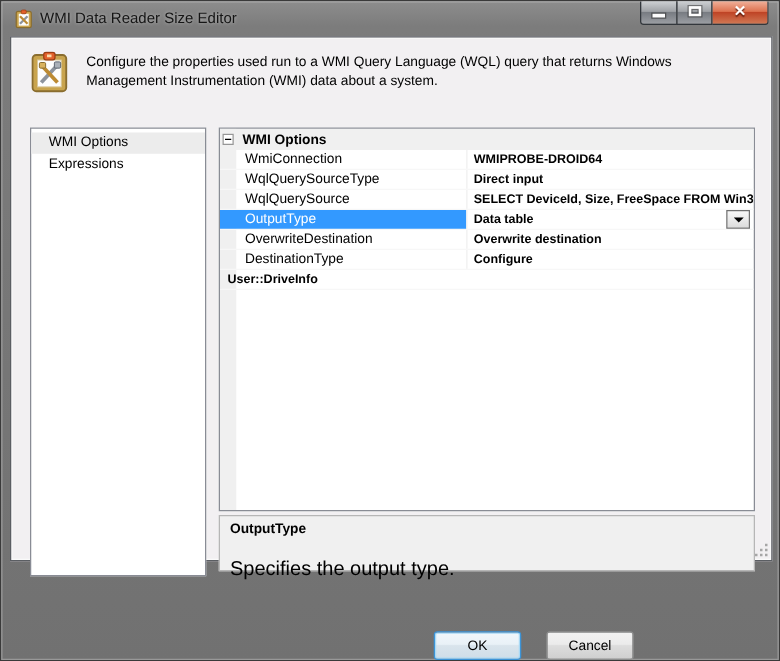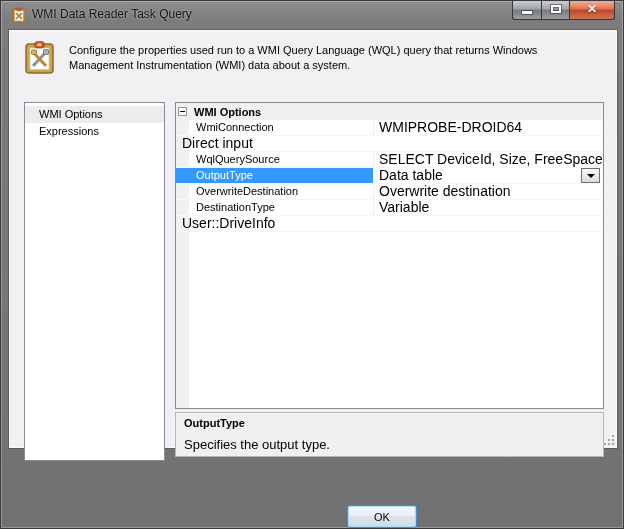--- a/index.html
+++ b/index.html
@@ -52,33 +52,33 @@
   .grid-gutter{position:absolute;left:0;top:0;bottom:0;width:13px;background:#f0f0f0;}
   .cat-row{position:relative;height:17px;background:#f0f0f0;display:flex;align-items:center;}
   .expander{width:9px;height:9px;border:1px solid #969696;background:#fff;
     position:relative;margin-left:2px;flex:0 0 auto;}
   .expander::after{content:"";position:absolute;left:1px;right:1px;top:3px;height:1px;background:#000;}
   .cat-label{font-size:11px;font-weight:bold;color:#000;margin-left:7px;white-space:nowrap;}
   .row{position:relative;height:16px;display:flex;border-bottom:1px solid #f7f7f7;align-items:flex-end;}
   .cell-name{width:197px;padding-left:20px;font-size:11px;line-height:15px;color:#000;
     white-space:nowrap;overflow:hidden;}
   .row.selected .cell-name{background:#3399ff;color:#fff;}
-  .cell-value{flex:1;border-left:1px solid #efefef;padding-left:5px;font-size:14px;
-    line-height:15px;font-weight:normal;color:#000;white-space:nowrap;overflow:hidden;}
+  .cell-value{flex:1;border-left:1px solid #efefef;padding-left:5px;font-size:10px;
+    line-height:15px;font-weight:bold;color:#000;white-space:nowrap;overflow:hidden;}
   .dropdown-btn{position:absolute;right:3px;top:0;width:19px;height:15px;
     border:1px solid #707070;background:linear-gradient(180deg,#f8f8f8,#dcdcdc);
     display:flex;align-items:center;justify-content:center;padding:0;cursor:default;}
   .dropdown-btn .tri{width:0;height:0;border-left:4px solid transparent;
     border-right:4px solid transparent;border-top:4px solid #000;}
 
   
   .desc-panel{position:absolute;left:166px;top:382px;width:429px;height:45px;
     background:#f0f0f0;border:1px solid #b6b6b6;padding:4px 8px;}
   .desc-title{font-size:11px;font-weight:bold;color:#000;}
-  .desc-text{font-size:13px;color:#000;margin-top:8px;}
+  .desc-text{font-size:16px;color:#000;margin-top:18px;}
 
   
   .win-btn{position:absolute;top:475px;width:70px;height:23px;font-size:11px;
     font-family:"Liberation Sans",sans-serif;color:#000;
     border:1px solid #8e8f8f;border-radius:3px;
     background:linear-gradient(180deg,#f2f2f2 0%,#ebebeb 45%,#dddddd 50%,#cfcfcf 100%);
     padding:0;cursor:default;}
   .win-btn.default{border:1px solid #3c94d8;
     box-shadow:inset 0 0 0 1px #a9d9f5;
     background:linear-gradient(180deg,#f1f7fb 0%,#e9f1f7 45%,#d9e4ec 50%,#cfdde8 100%);}
@@ -94,21 +94,21 @@
 <div class="window">
 
   <div class="titlebar">
     <svg class="title-icon" viewBox="0 0 16 16">
       <rect x="2" y="2" width="12" height="13" rx="1.5" fill="#c9a44e" stroke="#8a6d2f" stroke-width="1"></rect>
       <rect x="4" y="4" width="8" height="9.5" fill="#fdfdfd"></rect>
       <rect x="6" y="1" width="4" height="3" rx="1" fill="#e2602b" stroke="#9c3c14" stroke-width="0.6"></rect>
       <line x1="5" y1="12" x2="11" y2="6" stroke="#8d939c" stroke-width="1.8"></line>
       <line x1="5" y1="6" x2="11" y2="12" stroke="#bc8a33" stroke-width="1.8"></line>
     </svg>
-    <span class="title-text">WMI Data Reader Task Query</span>
+    <span class="title-text">WMI Data Reader Size Editor</span>
     <div class="caption-buttons">
       <div class="cap-btn min">
           <span class="glyph-min"></span>
         </div>
       <div class="cap-btn max">
           <span class="glyph-max"></span>
         </div>
       <div class="cap-btn close">
           <span class="glyph-close">✕</span>
         </div>
@@ -142,20 +142,21 @@
         <span class="cat-label">WMI Options</span>
       </div>
       <div>
   <div class="row">
     <div class="cell-name">WmiConnection</div>
     <div class="cell-value">WMIPROBE-DROID64</div>
 
   </div>
 
   <div class="row">
+    <div class="cell-name">WqlQuerySourceType</div>
     <div class="cell-value">Direct input</div>
 
   </div>
 
   <div class="row">
     <div class="cell-name">WqlQuerySource</div>
     <div class="cell-value">SELECT DeviceId, Size, FreeSpace FROM Win32_</div>
 
   </div>
 
@@ -168,37 +169,38 @@
   </div>
 
   <div class="row">
     <div class="cell-name">OverwriteDestination</div>
     <div class="cell-value">Overwrite destination</div>
 
   </div>
 
   <div class="row">
     <div class="cell-name">DestinationType</div>
-    <div class="cell-value">Variable</div>
+    <div class="cell-value">Configure</div>
 
   </div>
 
   <div class="row">
     <div class="cell-value">User::DriveInfo</div>
 
   </div>
 </div>
     </div>
 
     <div class="desc-panel">
       <div class="desc-title">OutputType</div>
       <div class="desc-text">Specifies the output type.</div>
     </div>
 
     <button class="win-btn default btn-ok">OK</button>
+    <button class="win-btn btn-cancel">Cancel</button>
 
     <svg class="resize-grip" viewBox="0 0 12 12">
       <rect x="9" y="1" width="2" height="2" fill="#a6a6a6"></rect>
       <rect x="5" y="5" width="2" height="2" fill="#a6a6a6"></rect>
       <rect x="9" y="5" width="2" height="2" fill="#a6a6a6"></rect>
       <rect x="1" y="9" width="2" height="2" fill="#a6a6a6"></rect>
       <rect x="5" y="9" width="2" height="2" fill="#a6a6a6"></rect>
       <rect x="9" y="9" width="2" height="2" fill="#a6a6a6"></rect>
     </svg>
   </div>

